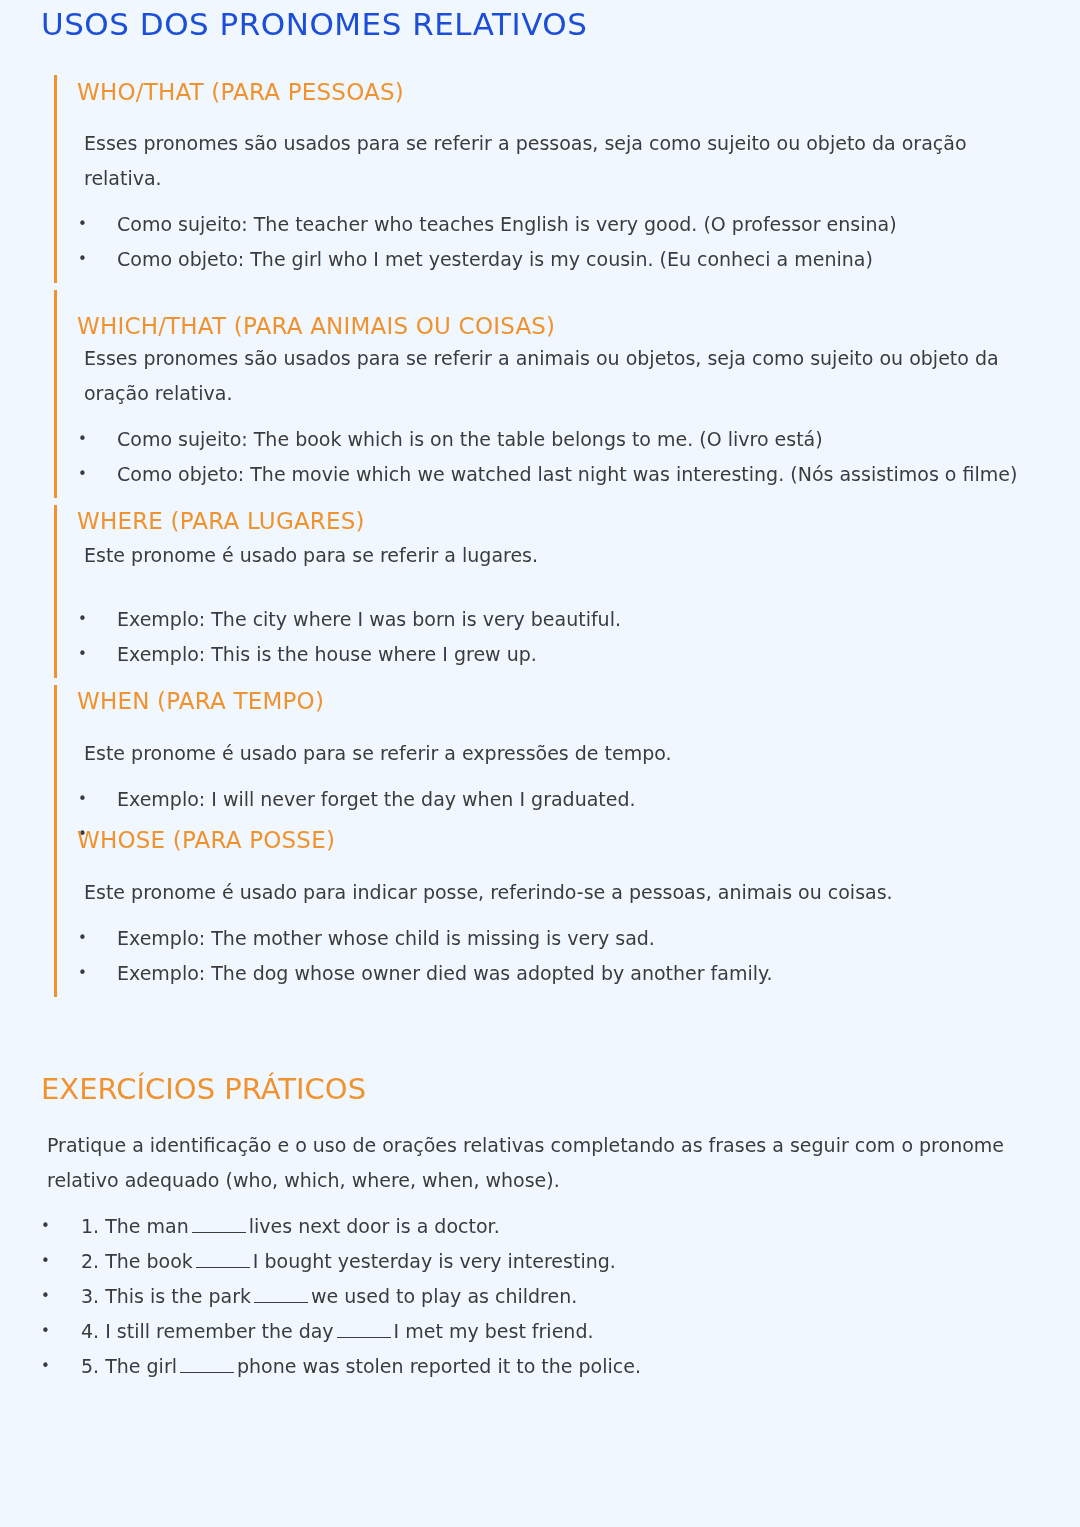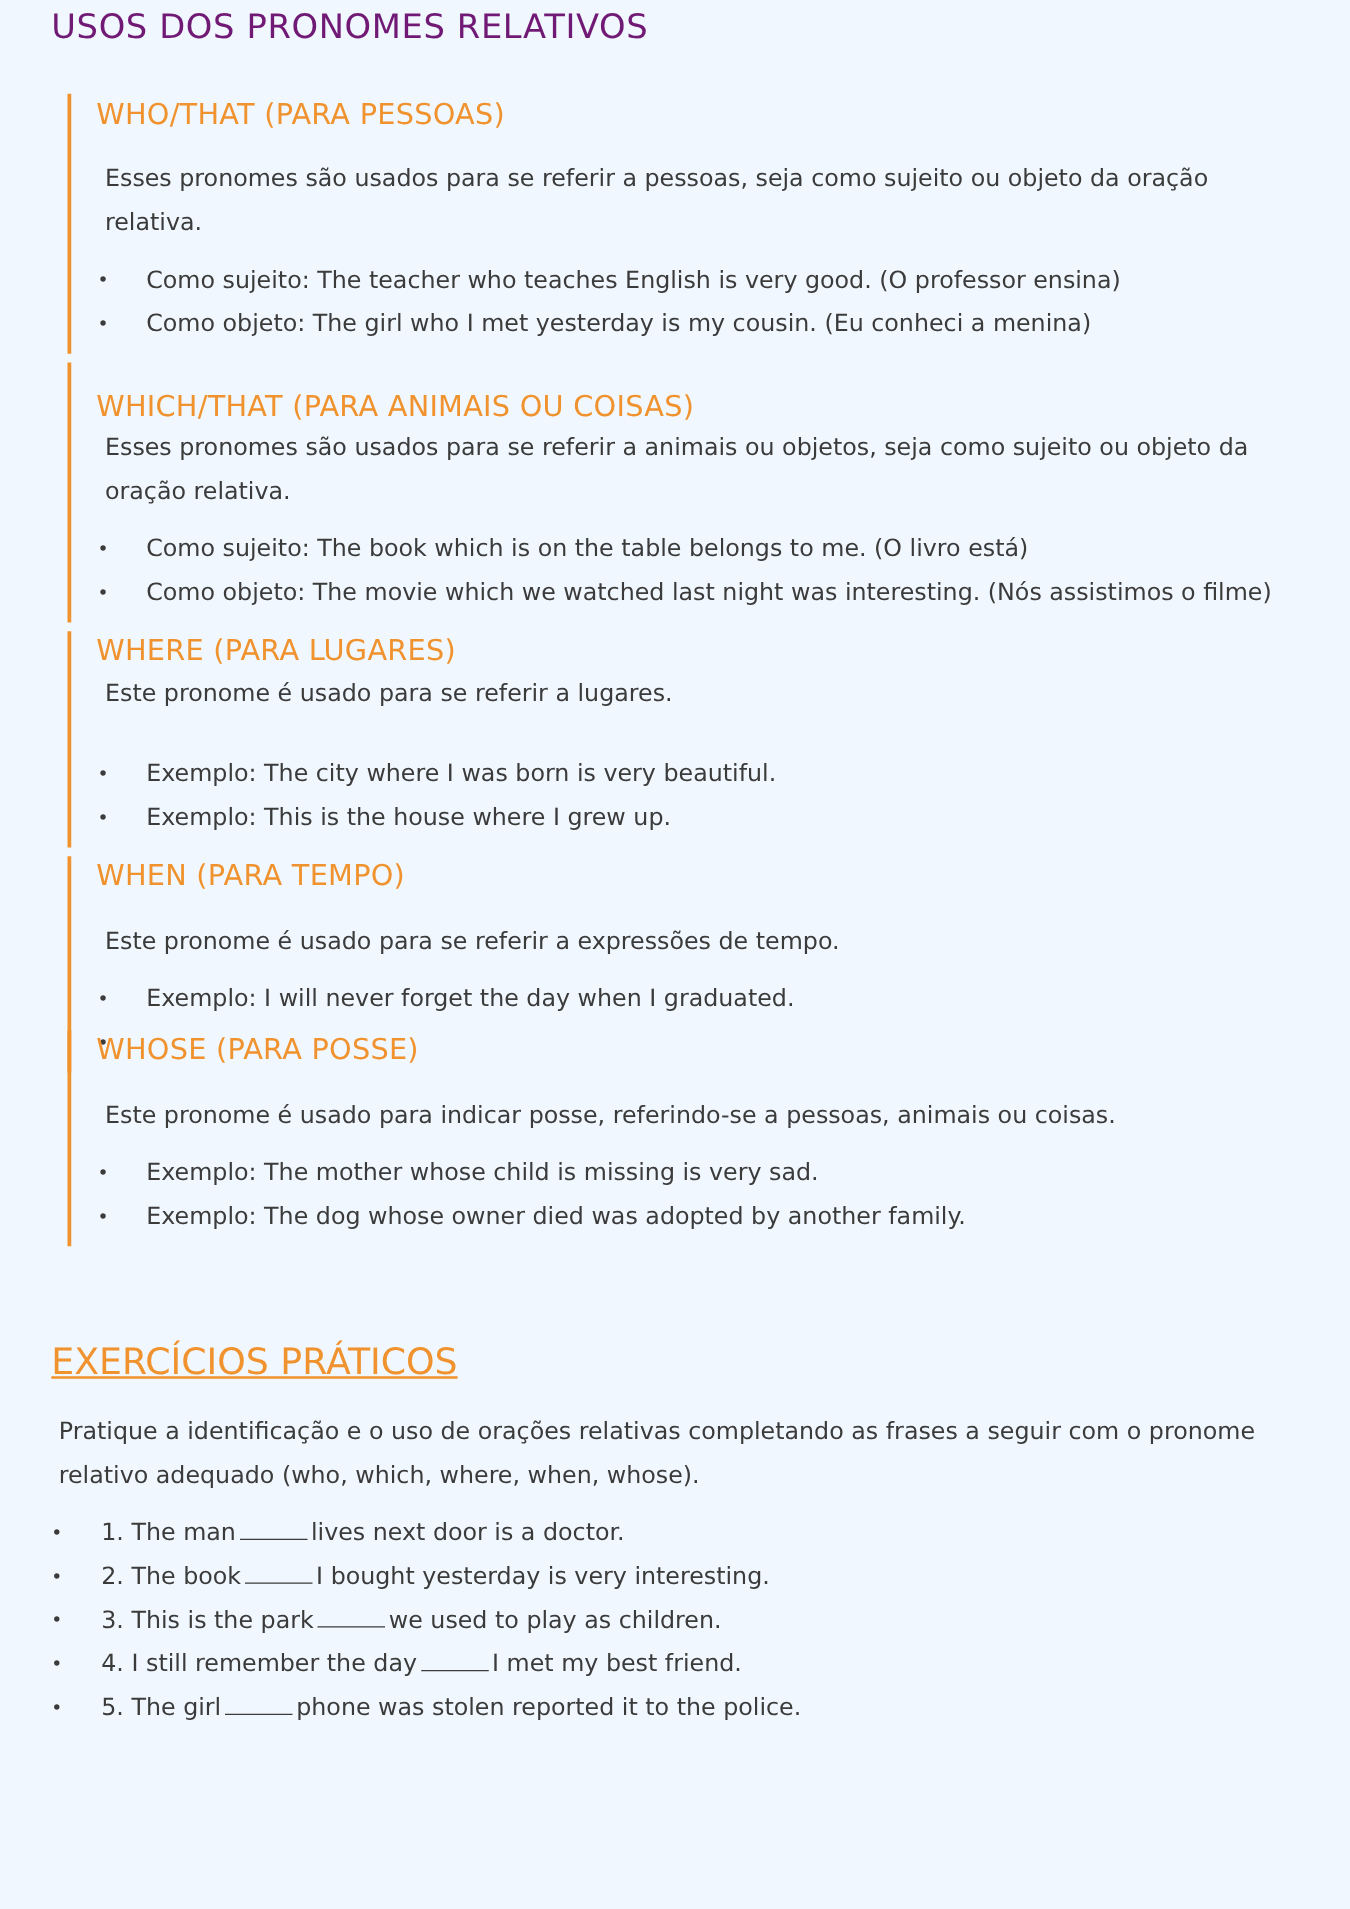--- a/index.html
+++ b/index.html
@@ -7,21 +7,21 @@
     width: 1080px; height: 1527px;
     background: #f0f7fe;
     font-family: "DejaVu Sans", sans-serif;
     color: #3b3b3b;
     position: relative;
     overflow: hidden;
   }
   .page { position: absolute; left: 0; top: 0; width: 1080px; }
   .title {
     position: absolute; left: 41px; top: 6px;
-    font-size: 27px; color: #701a75; letter-spacing: 0.5px;
+    font-size: 31px; color: #1d4ed8; letter-spacing: 0.5px;
     white-space: nowrap; margin: 0; font-weight: normal;
   }
   .section {
     position: absolute; left: 54px; width: 980px;
     border-left: 3px solid #f0922e;
   }
   .sec-head {
     position: absolute; left: 20px; margin: 0;
     font-size: 23px; color: #f0922e; font-weight: normal; white-space: nowrap;
     letter-spacing: 0.2px;
@@ -33,21 +33,21 @@
   .bullets { position: absolute; left: 0; margin: 0; padding: 0; list-style: none; width: 960px; }
   .bullets li {
     position: relative; height: 35px; line-height: 35px;
     font-size: 19px; padding-left: 60px; white-space: nowrap;
   }
   .bullets li .dot {
     position: absolute; left: 21px; top: 0; font-size: 15px;
   }
   .ex-title {
     position: absolute; left: 41px; top: 1072px; margin: 0;
-    font-size: 29px; color: #f0922e; font-weight: normal; white-space: nowrap; text-decoration: underline;
+    font-size: 29px; color: #f0922e; font-weight: normal; white-space: nowrap;
   }
   .ex-desc {
     position: absolute; left: 47px; top: 1128px; width: 970px; margin: 0;
     font-size: 19px; line-height: 35px;
   }
   .ex-list { position: absolute; left: 0; top: 1209px; margin: 0; padding: 0; list-style: none; }
   .ex-list li {
     position: relative; height: 35px; line-height: 35px; font-size: 19px;
     padding-left: 81px; white-space: nowrap;
   }

